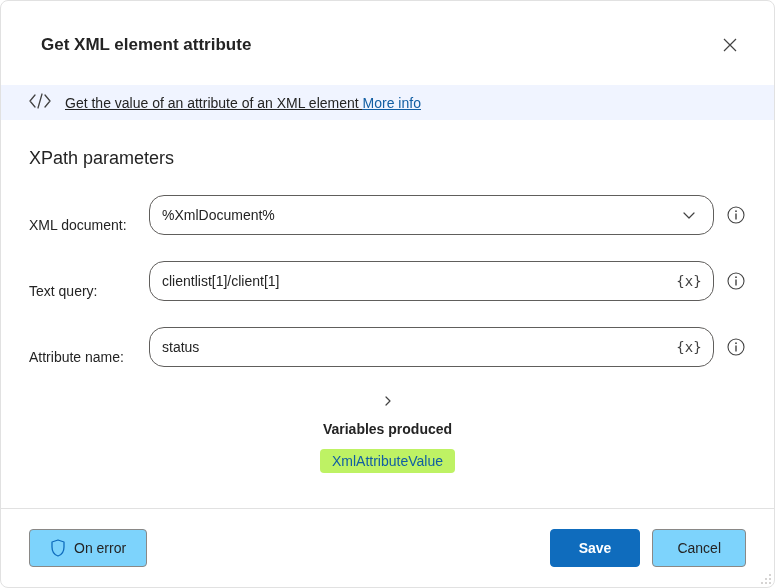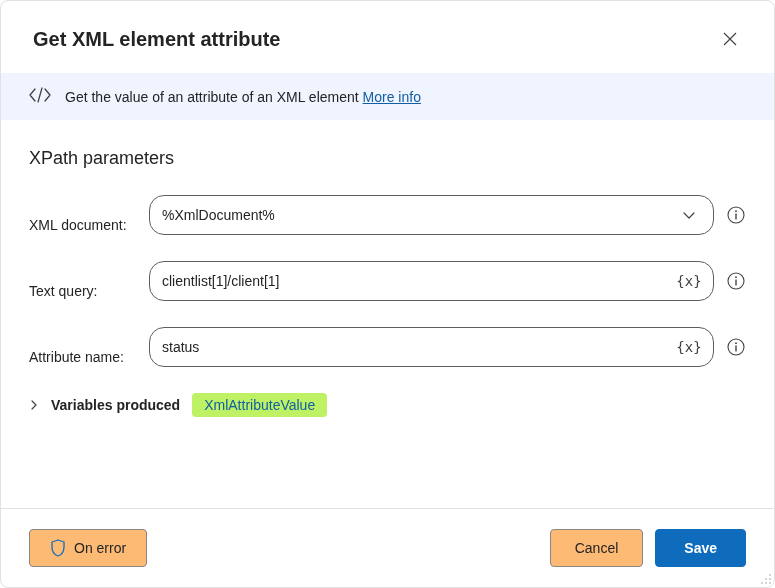--- a/index.html
+++ b/index.html
@@ -16,32 +16,33 @@
     border-radius: 8px;
     display: flex; flex-direction: column;
     position: relative;
     overflow: hidden;
   }
   .header {
     padding: 22px 28px 18px 28px;
     display: flex; align-items: center; justify-content: space-between;
   }
   .header h1 {
-    font-size: 20px; font-weight: 600; margin: 4px; color: #242424;
+    font-size: 17px; font-weight: 600; margin: 12px; color: #242424;
   }
   .close-btn {
     background: none; border: none; cursor: pointer;
     width: 32px; height: 32px; display: flex; align-items: center; justify-content: center;
     color: #424242;
   }
   .info-banner {
     background: #f0f4ff;
-    padding: 14px 28px;
+    padding: 8px 28px;
     display: flex; align-items: center; gap: 14px;
     color: #242424;
+    text-decoration: underline;
   }
   .info-banner .code-icon { color: #424242; }
   .info-banner a { color: #115ea3; text-decoration: underline; }
   .body {
     flex: 1;
     padding: 18px 28px 10px 28px;
     overflow: auto;
   }
   .section-title {
     font-size: 18px; font-weight: 400; color: #242424; margin: 10px 0 26px 0;
@@ -68,42 +69,42 @@
   .field-placeholder { flex: 1; color: #595959; }
   .field-adorn {
     width: 24px; height: 24px; display: flex; align-items: center; justify-content: center;
     color: #424242; cursor: pointer;
   }
   .info-circle {
     width: 20px; height: 20px; display: flex; align-items: center; justify-content: center;
     color: #424242; cursor: pointer; flex-shrink: 0;
   }
   .vars-row {
-    display: flex; align-items: center; gap: 12px; margin-top: 8px;
+    display: flex; align-items: center; gap: 12px; margin-top: 8px; flex-direction: column;
   }
   .chevron-small { color: #424242; }
   .vars-label { font-weight: 600; color: #242424; }
   .var-badge {
     background: #bef264; color: #115ea3;
     padding: 4px 12px; border-radius: 4px; font-size: 14px;
     cursor: pointer;
   }
   .footer {
     border-top: 1px solid #e1e1e1;
     padding: 20px 28px;
     display: flex; align-items: center; justify-content: space-between;
   }
   .btn {
     height: 38px; padding: 0 20px;
     border-radius: 4px; font-size: 14px; font-weight: 600;
     cursor: pointer; display: flex; align-items: center; gap: 8px;
     font-family: inherit;
   }
   .btn-outline {
-    background: #fdba74; border: 1px solid #8a8886; color: #242424; font-weight: 400;
+    background: #7dd3fc; border: 1px solid #8a8886; color: #242424; font-weight: 400;
   }
   .btn-primary {
     background: #0f6cbd; border: 1px solid #0f6cbd; color: #fff;
     padding: 0 28px;
   }
   .footer-right { display: flex; gap: 12px; }
   .resize-grip {
     position: absolute; right: 2px; bottom: 2px; color: #c8c6c4;
   }
 </style>
@@ -204,25 +205,25 @@
   </div>
 
   <div class="footer">
     <button class="btn btn-outline">
       <svg width="16" height="18" viewBox="0 0 16 18">
           <path d="M8 1 L14 3 V8 C14 13 11 16 8 17 C5 16 2 13 2 8 V3 Z" stroke="#0f6cbd" stroke-width="1.3" fill="none" stroke-linejoin="round"></path>
         </svg>
       <span>On error</span>
     </button>
     <div class="footer-right">
+      <button class="btn btn-primary">
+        <span>Save</span>
+      </button>
       <button class="btn btn-outline" style="font-weight:400;padding:0 24px;">
         <span>Cancel</span>
-      </button>
-      <button class="btn btn-primary">
-        <span>Save</span>
       </button>
     </div>
   </div>
 
   <svg class="resize-grip" width="12" height="12" viewBox="0 0 12 12">
     <circle cx="10" cy="2" r="1" fill="currentColor"></circle>
     <circle cx="6" cy="6" r="1" fill="currentColor"></circle>
       <circle cx="10" cy="6" r="1" fill="currentColor"></circle>
     <circle cx="2" cy="10" r="1" fill="currentColor"></circle>
       <circle cx="6" cy="10" r="1" fill="currentColor"></circle>

